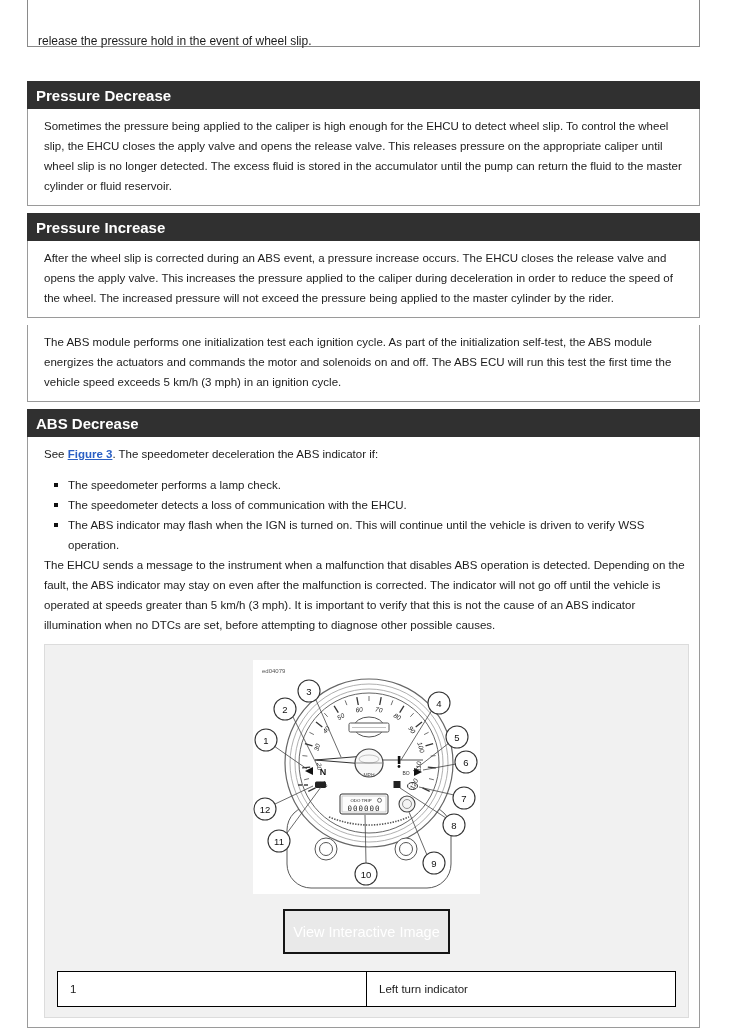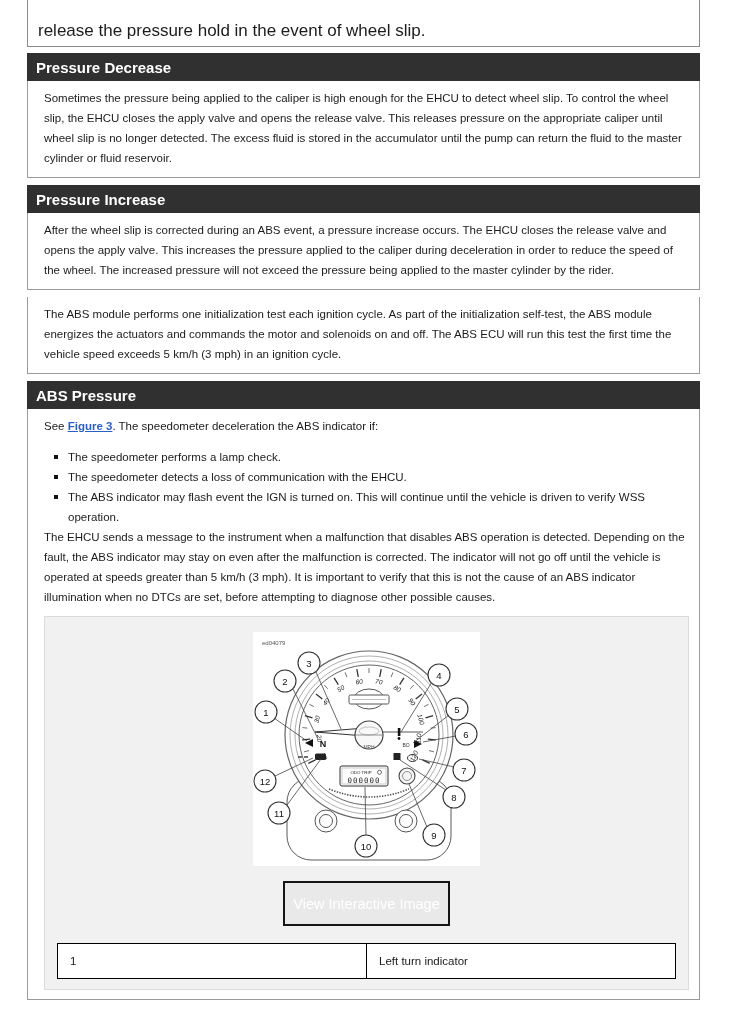--- a/index.html
+++ b/index.html
@@ -1,21 +1,21 @@
 <!DOCTYPE html>
 <html><head>
 <meta charset="utf-8">
 <style>
   * { box-sizing: border-box; margin: 0; padding: 0; }
   html,body { width:729px; height:1031px; background:#ffffff; overflow:hidden;
     font-family:"Liberation Sans", sans-serif; color:#1c1c1c; }
   .page { position:relative; width:729px; height:1031px; padding:0 29px 0 27px; }
   .topbox { margin-top:0; border:1px solid #8a8a8a; border-top:none; height:47px;
-    padding:21px 10px 8px 10px; font-size:17px; background:#fff; }
-  .section { margin-top:6px; }
+    padding:34px 10px 8px 10px; font-size:12px; background:#fff; }
+  .section { margin-top:34px; }
   .section + .section { margin-top:7px; }
   .sec-header { background:#303030; color:#ffffff; height:28px; display:flex;
     align-items:center; padding-left:9px; font-size:15px; font-weight:bold; }
   .sec-body { border:1px solid #9a9a9a; border-top:none; background:#fff;
     padding:7px 10px 9px 16px; font-size:11.5px; line-height:20px; }
   a.figlink { color:#2a5fc4; font-weight:bold; text-decoration:underline; cursor:pointer; }
   ul.bullets { list-style:none; margin:11px 0 0 10px; }
   ul.bullets li { position:relative; padding-left:14px; line-height:20px; }
   ul.bullets li::before { content:""; position:absolute; left:0; top:8px;
     width:4px; height:4px; background:#111; }
@@ -50,27 +50,27 @@
   <div class="section">
     <div class="sec-header">Pressure Increase</div>
     <div class="sec-body">After the wheel slip is corrected during an ABS event, a pressure increase occurs. The EHCU closes the release valve and opens the apply valve. This increases the pressure applied to the caliper during deceleration in order to reduce the speed of the wheel. The increased pressure will not exceed the pressure being applied to the master cylinder by the rider.</div>
   </div>
 
   <div class="section">
     <div class="sec-body">The ABS module performs one initialization test each ignition cycle. As part of the initialization self-test, the ABS module energizes the actuators and commands the motor and solenoids on and off. The ABS ECU will run this test the first time the vehicle speed exceeds 5 km/h (3 mph) in an ignition cycle.</div>
   </div>
 
   <div class="section">
-    <div class="sec-header">ABS Pressure</div>
+    <div class="sec-header">ABS Decrease</div>
     <div class="sec-body">
       <p><span>See </span><a class="figlink">Figure 3</a><span>. The speedometer deceleration the ABS indicator if:</span></p>
       <ul class="bullets">
         <li>The speedometer performs a lamp check.</li>
         <li>The speedometer detects a loss of communication with the EHCU.</li>
-        <li>The ABS indicator may flash event the IGN is turned on. This will continue until the vehicle is driven to verify WSS operation.</li>
+        <li>The ABS indicator may flash when the IGN is turned on. This will continue until the vehicle is driven to verify WSS operation.</li>
       </ul>
       <p class="closing">The EHCU sends a message to the instrument when a malfunction that disables ABS operation is detected. Depending on the fault, the ABS indicator may stay on even after the malfunction is corrected. The indicator will not go off until the vehicle is operated at speeds greater than 5 km/h (3 mph). It is important to verify that this is not the cause of an ABS indicator illumination when no DTCs are set, before attempting to diagnose other possible causes.</p>
 
       <div class="figwrap">
         <div class="figimg">
           <svg width="227" height="234" viewBox="0 0 227 234">
 
             <text x="9" y="13" font-size="6" fill="#555">ed04079</text>
 
             <rect x="34" y="146" width="164" height="82" rx="24" fill="#ffffff" stroke="#5a5a5a" stroke-width="1"></rect>

